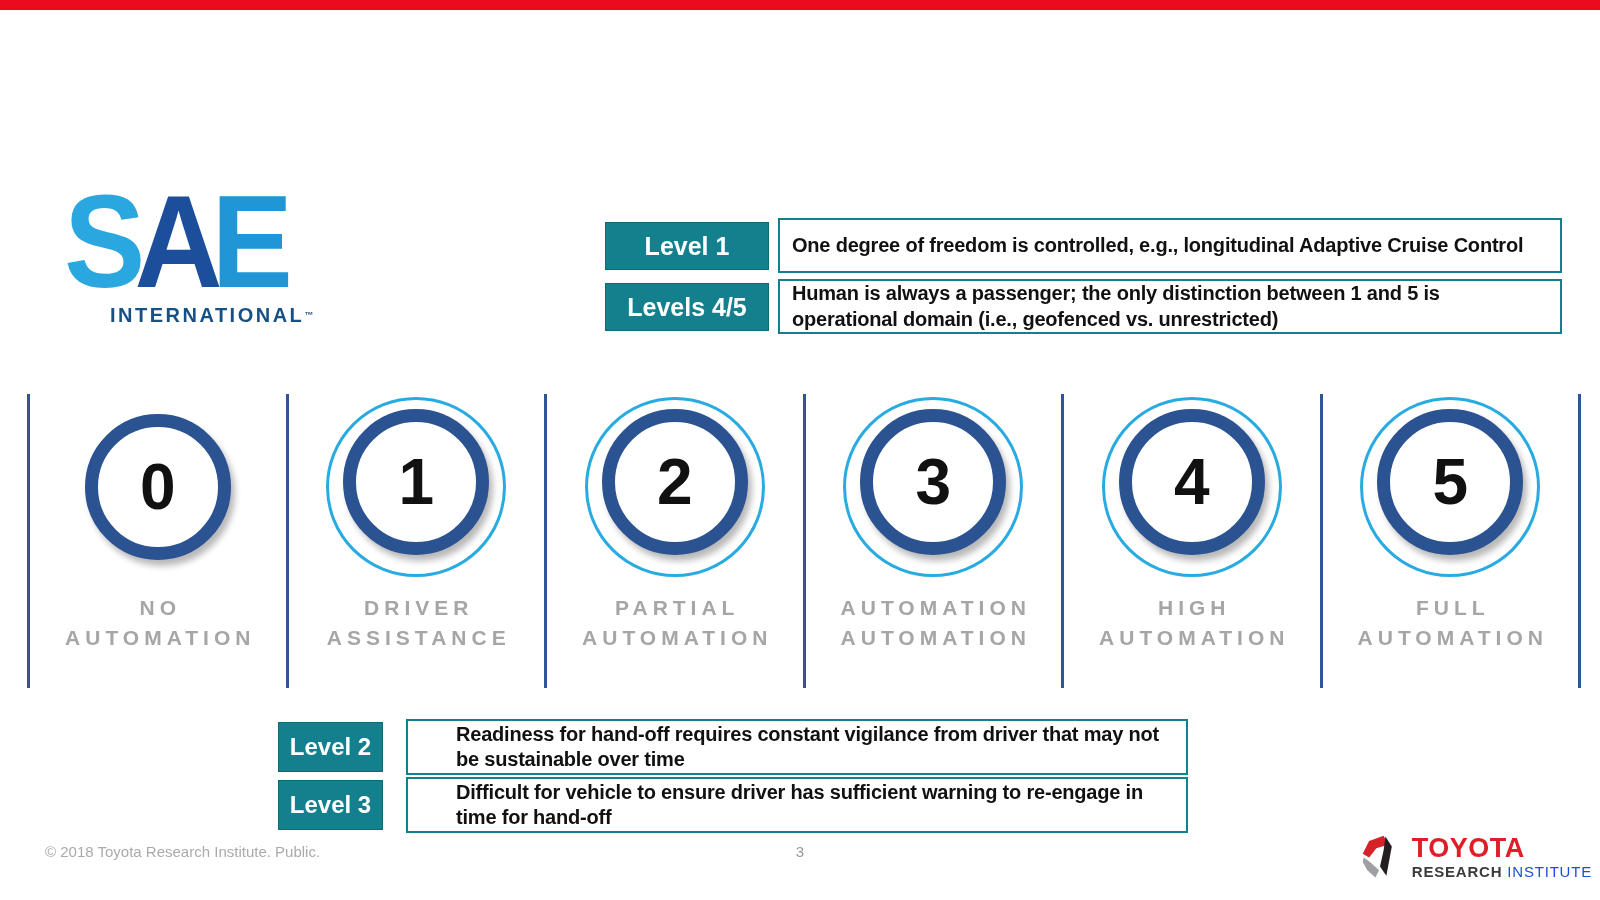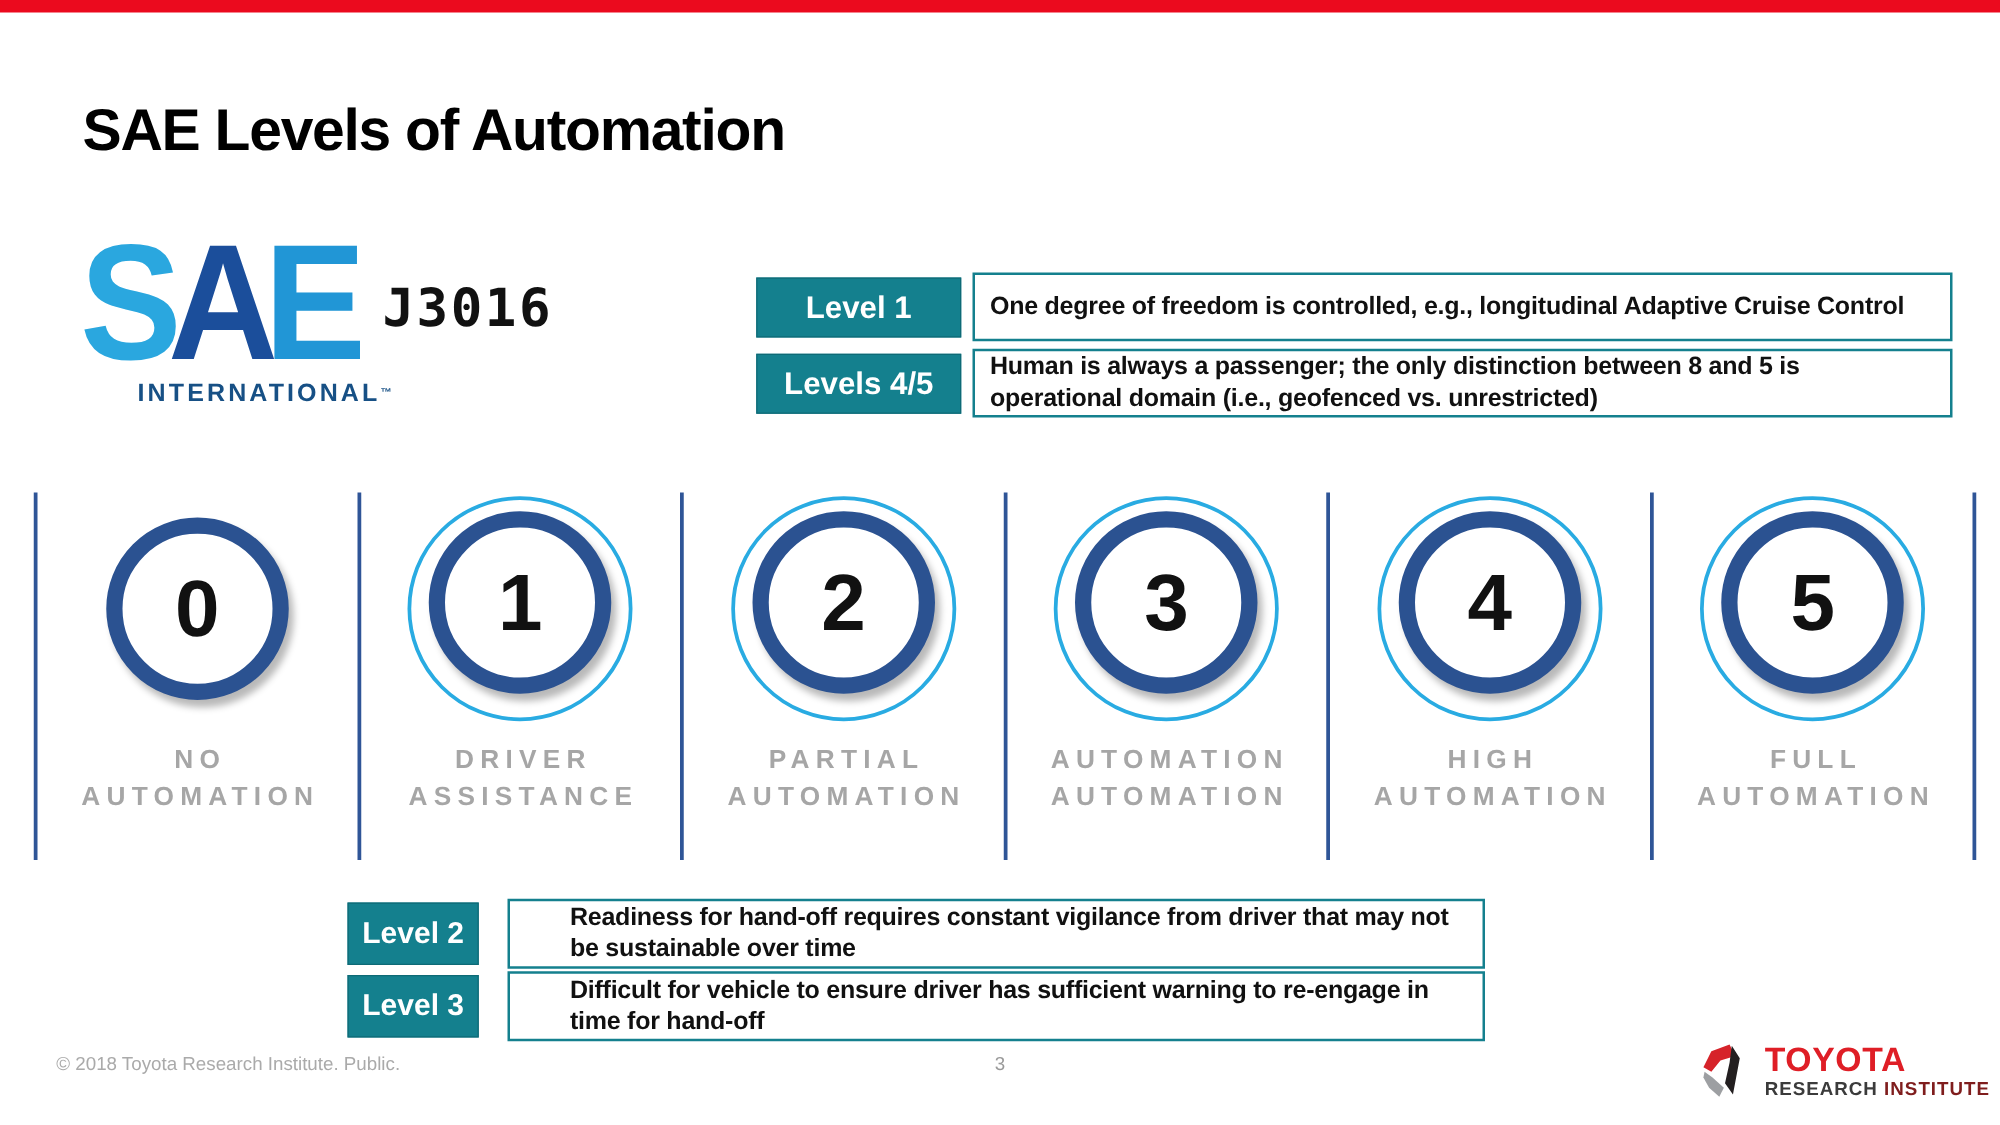--- a/index.html
+++ b/index.html
@@ -60,52 +60,50 @@
   
   .footer-left{position:absolute;left:45px;top:843px;font-size:15px;color:#AAAAAA;}
   .page-num{position:absolute;left:0;right:0;top:843px;text-align:center;font-size:15px;color:#999;}
 
   .tri-logo{position:absolute;right:8px;top:832px;display:flex;align-items:center;}
   .tri-mark{width:46px;height:50px;margin-right:9px;}
   .tri-text{display:flex;flex-direction:column;line-height:1.05;}
   .tri-brand{color:#DF1E26;font-weight:bold;font-size:27px;letter-spacing:0.5px;}
   .tri-sub{font-size:15px;font-weight:bold;letter-spacing:0.8px;margin-top:1px;}
   .tri-sub .dark{color:#3B3B3B;}
-  .tri-sub .light{color:#7f1d1d;font-weight:bold;}
+  .tri-sub .light{color:#1d4ed8;font-weight:normal;}
 </style>
 </head>
 <body>
 
 <div class="slide">
 
   <div class="top-bar"></div>
 
-  <div class="title">SAE Levels of Automation</div>
 
   <div class="sae-logo">
     <div class="sae-letters">
       <span class="sae-s">S</span><span class="sae-a">A</span><span class="sae-e">E</span>
     </div>
     <div class="sae-intl">
       <span>INTERNATIONAL</span><span class="sae-tm">™</span>
     </div>
   </div>
-  <div class="j3016">J3016</div>
 
   <div class="callout-label cl-top cl1">
     <span>Level 1</span>
   </div>
   <div class="callout-text ct-top ct1">
     <span>One degree of freedom is controlled, e.g., longitudinal Adaptive Cruise Control</span>
   </div>
   <div class="callout-label cl-top cl2">
     <span>Levels 4/5</span>
   </div>
   <div class="callout-text ct-top ct2">
-    <span>Human is always a passenger; the only distinction between 8 and 5 is operational domain (i.e., geofenced vs. unrestricted)</span>
+    <span>Human is always a passenger; the only distinction between 1 and 5 is operational domain (i.e., geofenced vs. unrestricted)</span>
   </div>
 
   <div class="levels-band">
 
     <div class="level-col no-outer">
       <div class="circle-wrap">
 
         <div class="inner-ring">
           <span class="level-num">0</span>
         </div>

